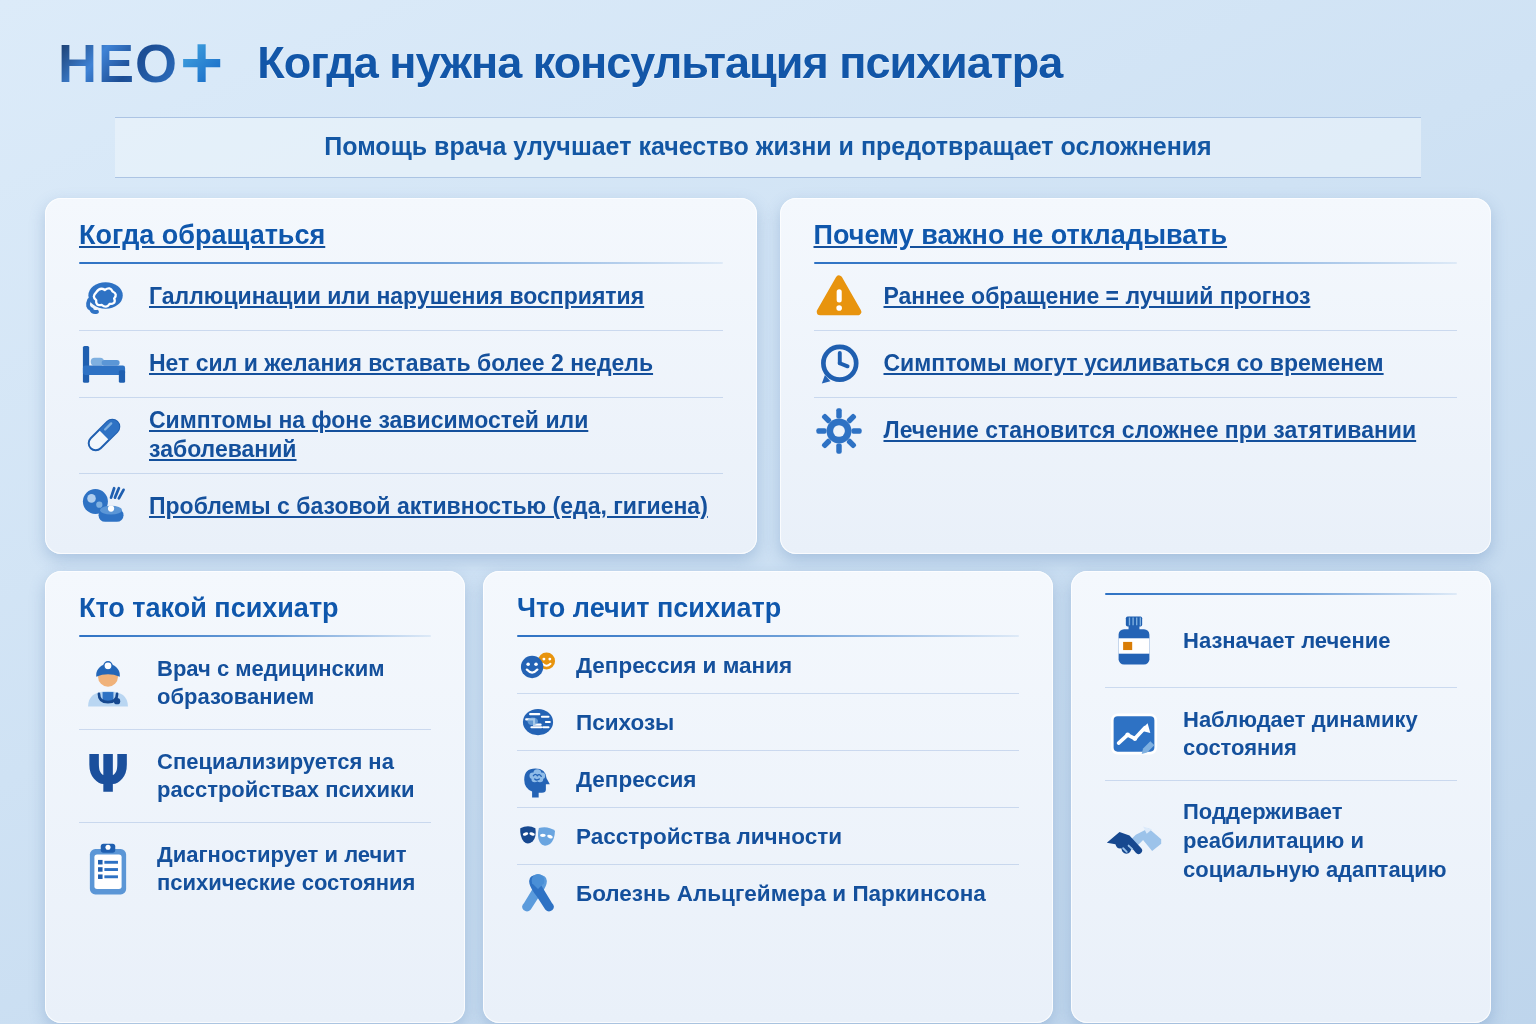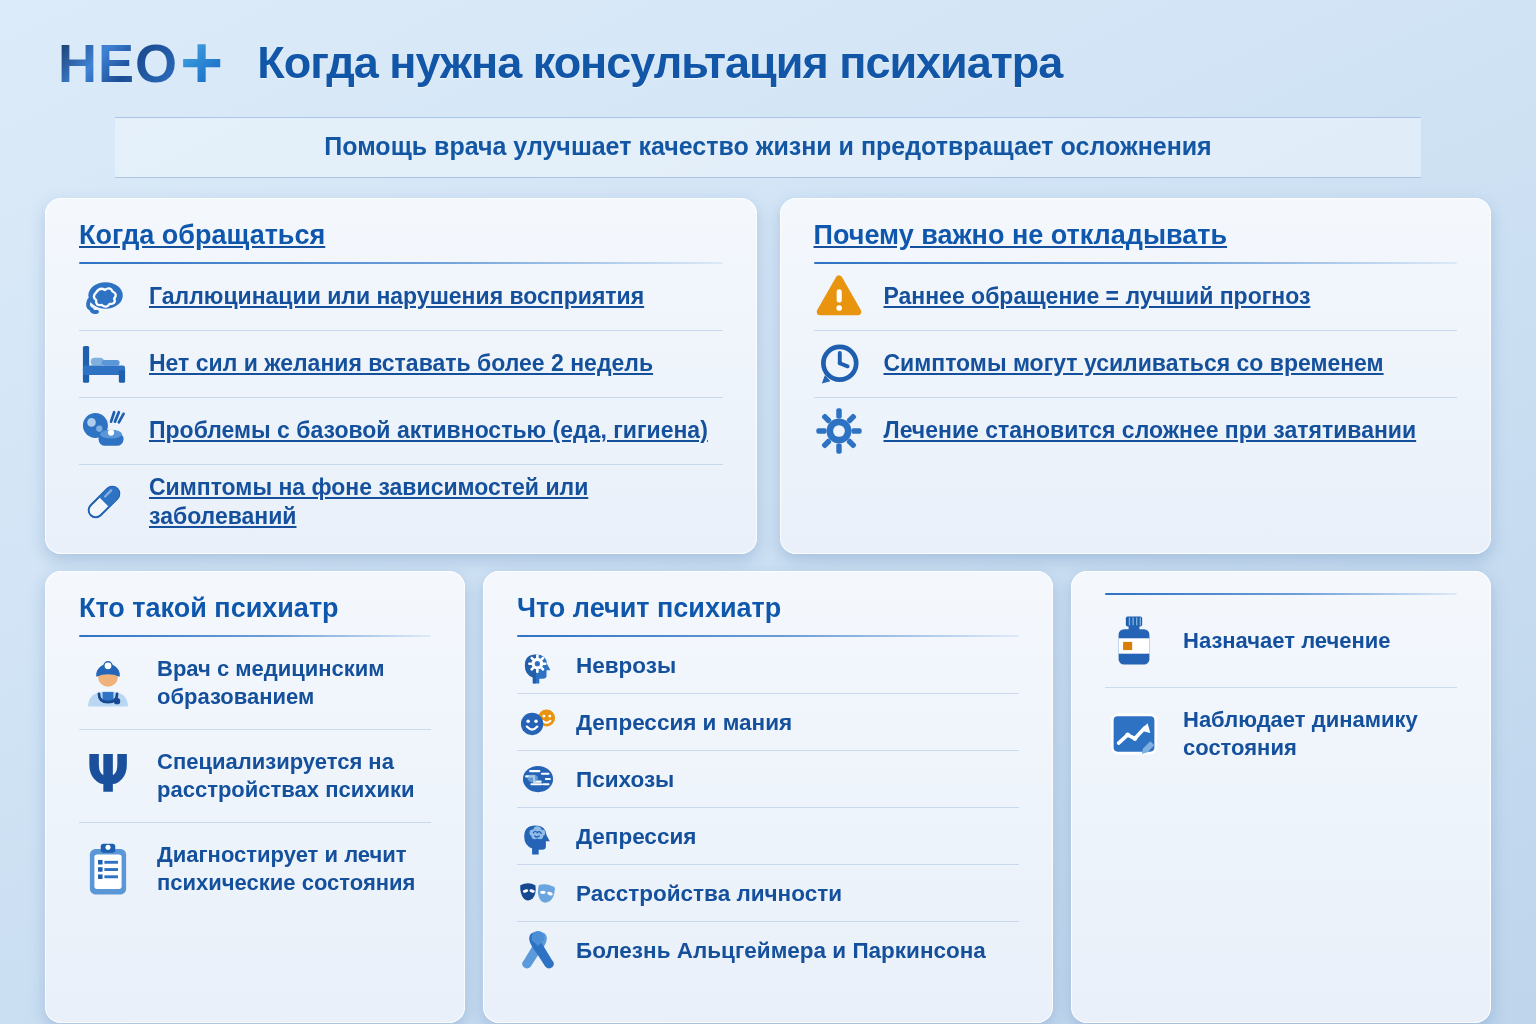--- a/index.html
+++ b/index.html
@@ -99,43 +99,43 @@
           <rect x="5" y="9" width="8" height="47" rx="2" fill="#1f5fb0"></rect>
           <rect x="15" y="24" width="17" height="10" rx="5" fill="#7fb0e0"></rect>
           <rect x="29" y="27" width="23" height="7" rx="3.5" fill="#5b96d6"></rect>
           <rect x="5" y="34" width="54" height="12" rx="3" fill="#2e72c4"></rect>
           <rect x="51" y="40" width="8" height="16" rx="2" fill="#1f5fb0"></rect>
         </svg>
         <div class="item-text">Нет сил и желания вставать более 2 недель</div>
       </div>
       <div class="item">
         <svg class="ic" viewBox="0 0 64 64">
+          <g transform="rotate(45 32 32)">
+            <rect x="23" y="8" width="18" height="48" rx="9" fill="#f2f7fc" stroke="#1f5fb0" stroke-width="2.5"></rect>
+            <path d="M23 32 v-15 a9 9 0 0 1 18 0 v15 z" fill="#2e72c4"></path>
+            <line x1="28" y1="15" x2="28" y2="26" stroke="#7fb0e0" stroke-width="3" stroke-linecap="round"></line>
+          </g>
+        </svg>
+        <div class="item-text">Симптомы на фоне зависимостей или заболеваний</div>
+      </div>
+      <div class="item">
+        <svg class="ic" viewBox="0 0 64 64">
           <circle cx="21" cy="25" r="16" fill="#2e72c4"></circle>
           <circle cx="16" cy="21" r="5.5" fill="#aecdee"></circle>
           <circle cx="26" cy="29" r="4" fill="#7fb0e0"></circle>
           <g stroke="#1f5fb0" stroke-width="3.5" stroke-linecap="round">
             <line x1="45" y1="8" x2="41" y2="20"></line>
               <line x1="51" y1="8" x2="46" y2="20"></line>
               <line x1="57" y1="10" x2="51" y2="21"></line>
           </g>
           <rect x="25" y="34" width="32" height="17" rx="8.5" fill="#2e72c4"></rect>
           <ellipse cx="41" cy="36" rx="14" ry="5.5" fill="#5b96d6"></ellipse>
           <circle cx="41" cy="34" r="4" fill="#fff"></circle>
         </svg>
         <div class="item-text">Проблемы с базовой активностью (еда, гигиена)</div>
-      </div>
-      <div class="item">
-        <svg class="ic" viewBox="0 0 64 64">
-          <g transform="rotate(45 32 32)">
-            <rect x="23" y="8" width="18" height="48" rx="9" fill="#f2f7fc" stroke="#1f5fb0" stroke-width="2.5"></rect>
-            <path d="M23 32 v-15 a9 9 0 0 1 18 0 v15 z" fill="#2e72c4"></path>
-            <line x1="28" y1="15" x2="28" y2="26" stroke="#7fb0e0" stroke-width="3" stroke-linecap="round"></line>
-          </g>
-        </svg>
-        <div class="item-text">Симптомы на фоне зависимостей или заболеваний</div>
       </div>
     </div>
 
     <div class="card card-why">
       <div class="card-title">Почему важно не откладывать</div>
       <div class="card-rule"></div>
       <div class="item">
         <svg class="ic" viewBox="0 0 64 64">
           <path d="M32 9 L56 51 H8 Z" fill="#e8940e" stroke="#e8940e" stroke-width="9" stroke-linejoin="round"></path>
           <rect x="29" y="22" width="6.5" height="17" rx="3.2" fill="#fff"></rect>
@@ -218,43 +218,20 @@
         </svg>
         <div class="item-text">Диагностирует и лечит психические состояния</div>
       </div>
     </div>
 
     <div class="card card-treats">
       <div class="card-title">Что лечит психиатр</div>
       <div class="card-rule"></div>
       <div class="item">
         <svg class="ic" viewBox="0 0 64 64">
-          <path d="M24 60 v-9 q-12 -5 -12 -18 q0 -17 17 -17 q16 0 17 15 l5 9 h-6 v8 q0 5 -6 5 h-5 v7 z" fill="#2e72c4"></path>
-          <path d="M24 60 v-9 q-12 -5 -12 -18 q0 -17 17 -17 l0 44 z" fill="#16488f" opacity=".45"></path>
-          <g fill="#fff">
-            <circle cx="31" cy="30" r="9"></circle>
-            <g>
-              <rect x="29" y="16" width="4" height="6" rx="1.5"></rect>
-              <rect x="29" y="38" width="4" height="6" rx="1.5"></rect>
-              <rect x="17" y="28" width="6" height="4" rx="1.5"></rect>
-              <rect x="39" y="28" width="6" height="4" rx="1.5"></rect>
-            </g>
-            <g transform="rotate(45 31 30)">
-              <rect x="29" y="16" width="4" height="6" rx="1.5"></rect>
-              <rect x="29" y="38" width="4" height="6" rx="1.5"></rect>
-              <rect x="17" y="28" width="6" height="4" rx="1.5"></rect>
-              <rect x="39" y="28" width="6" height="4" rx="1.5"></rect>
-            </g>
-          </g>
-          <circle cx="31" cy="30" r="4" fill="#2e72c4"></circle>
-        </svg>
-        <div class="item-text">Неврозы</div>
-      </div>
-      <div class="item">
-        <svg class="ic" viewBox="0 0 64 64">
           <circle cx="45" cy="26" r="13" fill="#e8940e"></circle>
           <circle cx="41" cy="23" r="2.2" fill="#fff"></circle>
             <circle cx="50" cy="23" r="2.2" fill="#fff"></circle>
           <path d="M39 30 q6 6 12 0" stroke="#fff" stroke-width="3" fill="none" stroke-linecap="round"></path>
           <circle cx="23" cy="35" r="17" fill="#2463b5"></circle>
           <circle cx="17" cy="31" r="2.7" fill="#fff"></circle>
             <circle cx="29" cy="31" r="2.7" fill="#fff"></circle>
           <path d="M15 39 q8 9 16 0" stroke="#fff" stroke-width="3.5" fill="none" stroke-linecap="round"></path>
         </svg>
         <div class="item-text">Депрессия и мания</div>
@@ -326,15 +303,27 @@
         <svg class="ic" viewBox="0 0 64 64">
           <rect x="8" y="11" width="48" height="42" rx="6" fill="#2e72c4" stroke="#fff" stroke-width="3"></rect>
           <polyline points="15,42 25,33 33,37 44,25" stroke="#fff" stroke-width="4" fill="none" stroke-linecap="round" stroke-linejoin="round"></polyline>
           <circle cx="25" cy="33" r="2.6" fill="#fff"></circle>
             <circle cx="33" cy="37" r="2.6" fill="#fff"></circle>
           <polygon points="47,20 50,31 39,28" fill="#fff"></polygon>
           <path d="M42 48 l8 -8 4.5 4.5 -8 8 -6 1.5 z" fill="#7fb0e0"></path>
         </svg>
         <div class="item-text">Наблюдает динамику состояния</div>
       </div>
+      <div class="item">
+        <svg class="ic" viewBox="0 0 64 64">
+          <path d="M62 30 L48 18 l-14 7 -7 7 7 7 8 -8 10 12 10 -8 z" fill="#9cc3ea"></path>
+          <path d="M42 16 l10 3 -6 5 z" fill="#dceafa"></path>
+          <path d="M2 34 L16 22 l11 4 13 14 q2.5 3 -0.5 5.5 q-3 2.5 -5.5 -0.5 l-5 -6 q0 7 -5.5 7 q-4.5 0 -5.5 -6 q-5 1 -6.5 -4.5 L2 34 z" fill="#16488f"></path>
+          <g stroke="#9cc3ea" stroke-width="2" stroke-linecap="round">
+            <path d="M20 40 l4 4"></path>
+              <path d="M26 37 l4 4"></path>
+          </g>
+        </svg>
+        <div class="item-text">Поддерживает реабилитацию и социальную адаптацию</div>
+      </div>
     </div>
   </div>
 </div>
 
 </body></html>

